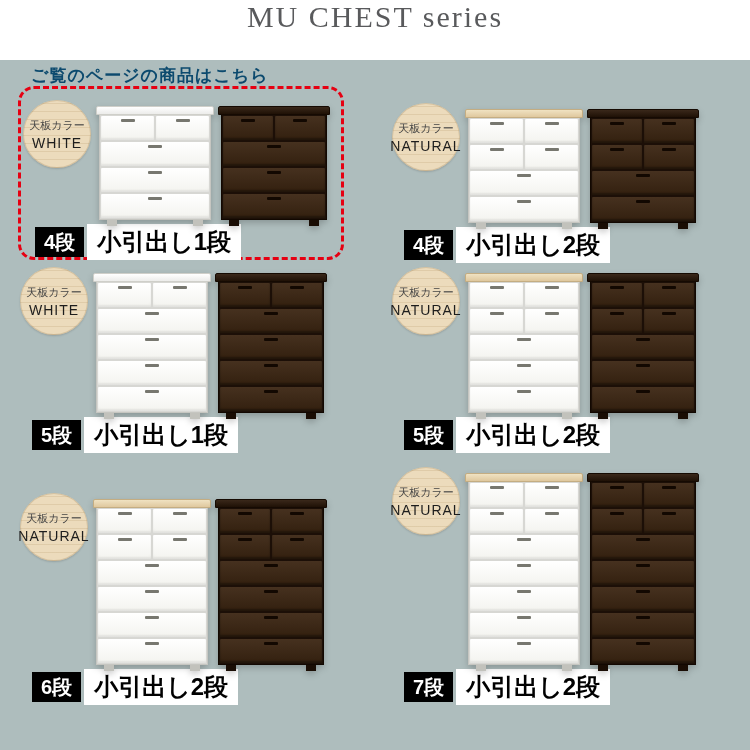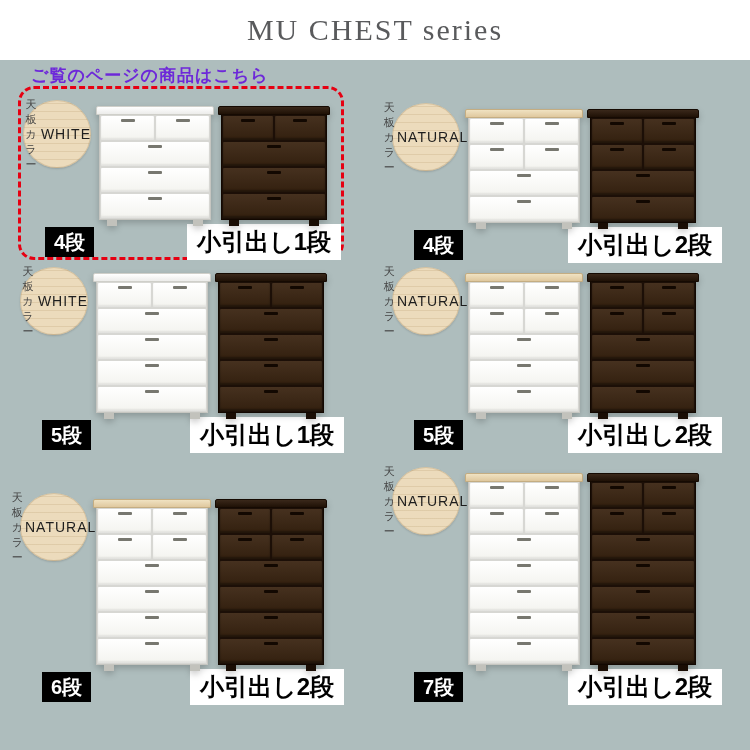--- a/index.html
+++ b/index.html
@@ -10,21 +10,21 @@
     background: #aebdbd;
     font-family: "Liberation Sans", sans-serif;
     overflow: hidden;
   }
 
   
   .header {
     position: absolute; left: 0; top: 0;
     width: 750px; height: 60px;
     background: #ffffff;
-    display: flex; align-items: center; justify-content: center;
+    display: flex; align-items: flex-start; justify-content: center;
     gap: 30px;
   }
   .title {
     font-family: "Liberation Serif", serif;
     font-size: 30px; color: #595a5c; letter-spacing: 2px;
   }
   .size { font-size: 24px; color: #2f2f2f; letter-spacing: .5px; }
   .size .unit { font-size: 13px; }
 
   
@@ -32,49 +32,49 @@
   .c1 { left: 18px;  top: 86px;  width: 326px; height: 174px; }
   .c2 { left: 390px; top: 86px;  width: 332px; height: 174px; }
   .c3 { left: 18px;  top: 272px; width: 326px; height: 178px; }
   .c4 { left: 390px; top: 272px; width: 332px; height: 178px; }
   .c5 { left: 18px;  top: 452px; width: 326px; height: 250px; }
   .c6 { left: 390px; top: 452px; width: 332px; height: 250px; }
 
   .cell.highlight { border: 3px dashed #e60012; border-radius: 16px; }
   .note {
     position: absolute; left: 10px; top: -25px;
-    color: #6d28d9; font-weight: bold; font-size: 17px; letter-spacing: 1px;
+    color: #0c4a6e; font-weight: bold; font-size: 17px; letter-spacing: 1px;
     white-space: nowrap;
   }
 
   .chest-area {
     flex: 1; position: relative;
     display: flex; align-items: flex-end; justify-content: flex-start;
     gap: 10px; padding-left: 78px;
   }
 
   
   .badge {
     position: absolute; left: 2px; bottom: 40px;
     width: 68px; height: 68px; border-radius: 50%;
     background-color: #ecdbbc;
     background-image: repeating-linear-gradient(0deg,
       rgba(170,140,90,.20) 0px, rgba(170,140,90,.20) 1px,
       transparent 1px, transparent 8px);
     box-shadow: inset 0 0 0 1px rgba(150,120,70,.25), 0 1px 2px rgba(0,0,0,.15);
-    display: flex; flex-direction: row; align-items: center; justify-content: center;
+    display: flex; flex-direction: column; align-items: center; justify-content: center;
     gap: 2px; text-align: center;
   }
   .badge .l1 { font-size: 11px; color: #444; }
   .badge .l2 { font-size: 14px; font-weight: normal; color: #1d1d1d; letter-spacing: 1px; }
 
   
   .plabel {
-    height: 30px; display: flex; align-items: center; justify-content: space-between;
-    gap: 3px; padding-left: 24px;
+    height: 30px; display: flex; align-items: center; justify-content: flex-start;
+    gap: 3px; padding-left: 14px;
   }
   .tier-box {
     background: #000; color: #fff;
     font-size: 20px; font-weight: bold;
     height: 30px; display: flex; align-items: center; padding: 0 9px;
   }
   .small-box {
     background: #fff; color: #000;
     font-size: 24px; font-weight: bold;
     height: 36px; display: flex; align-items: center; padding: 0 10px;

